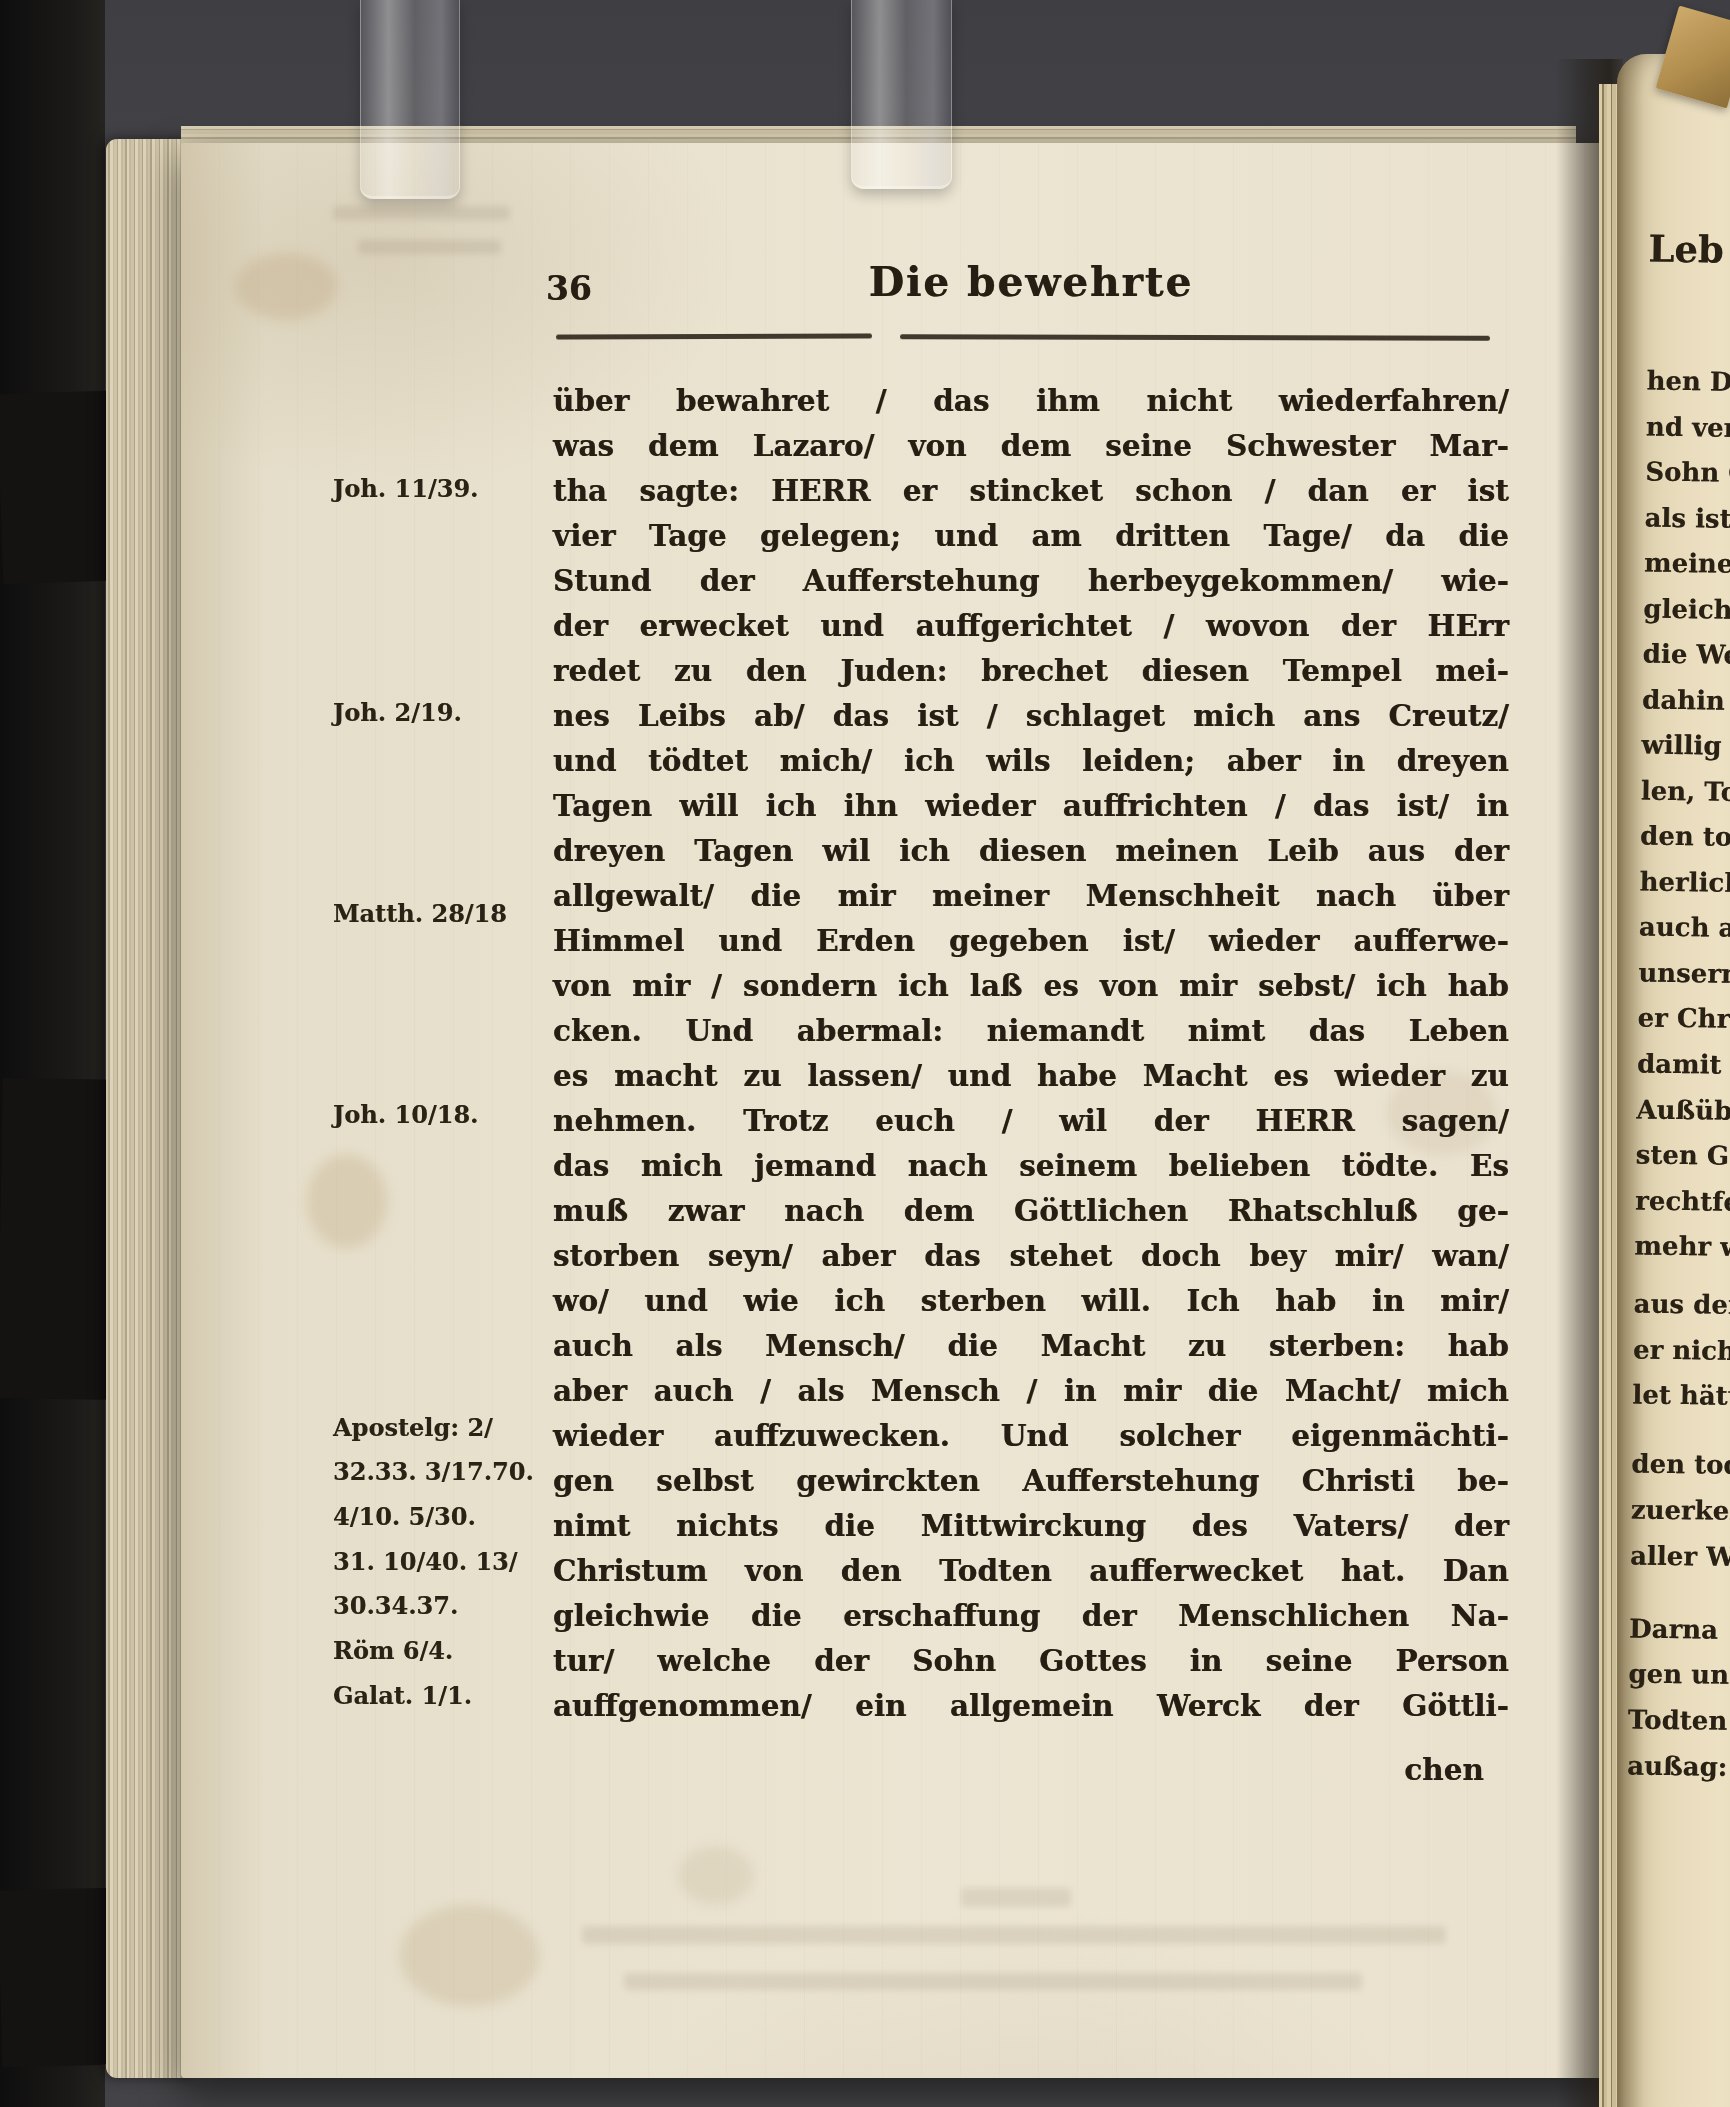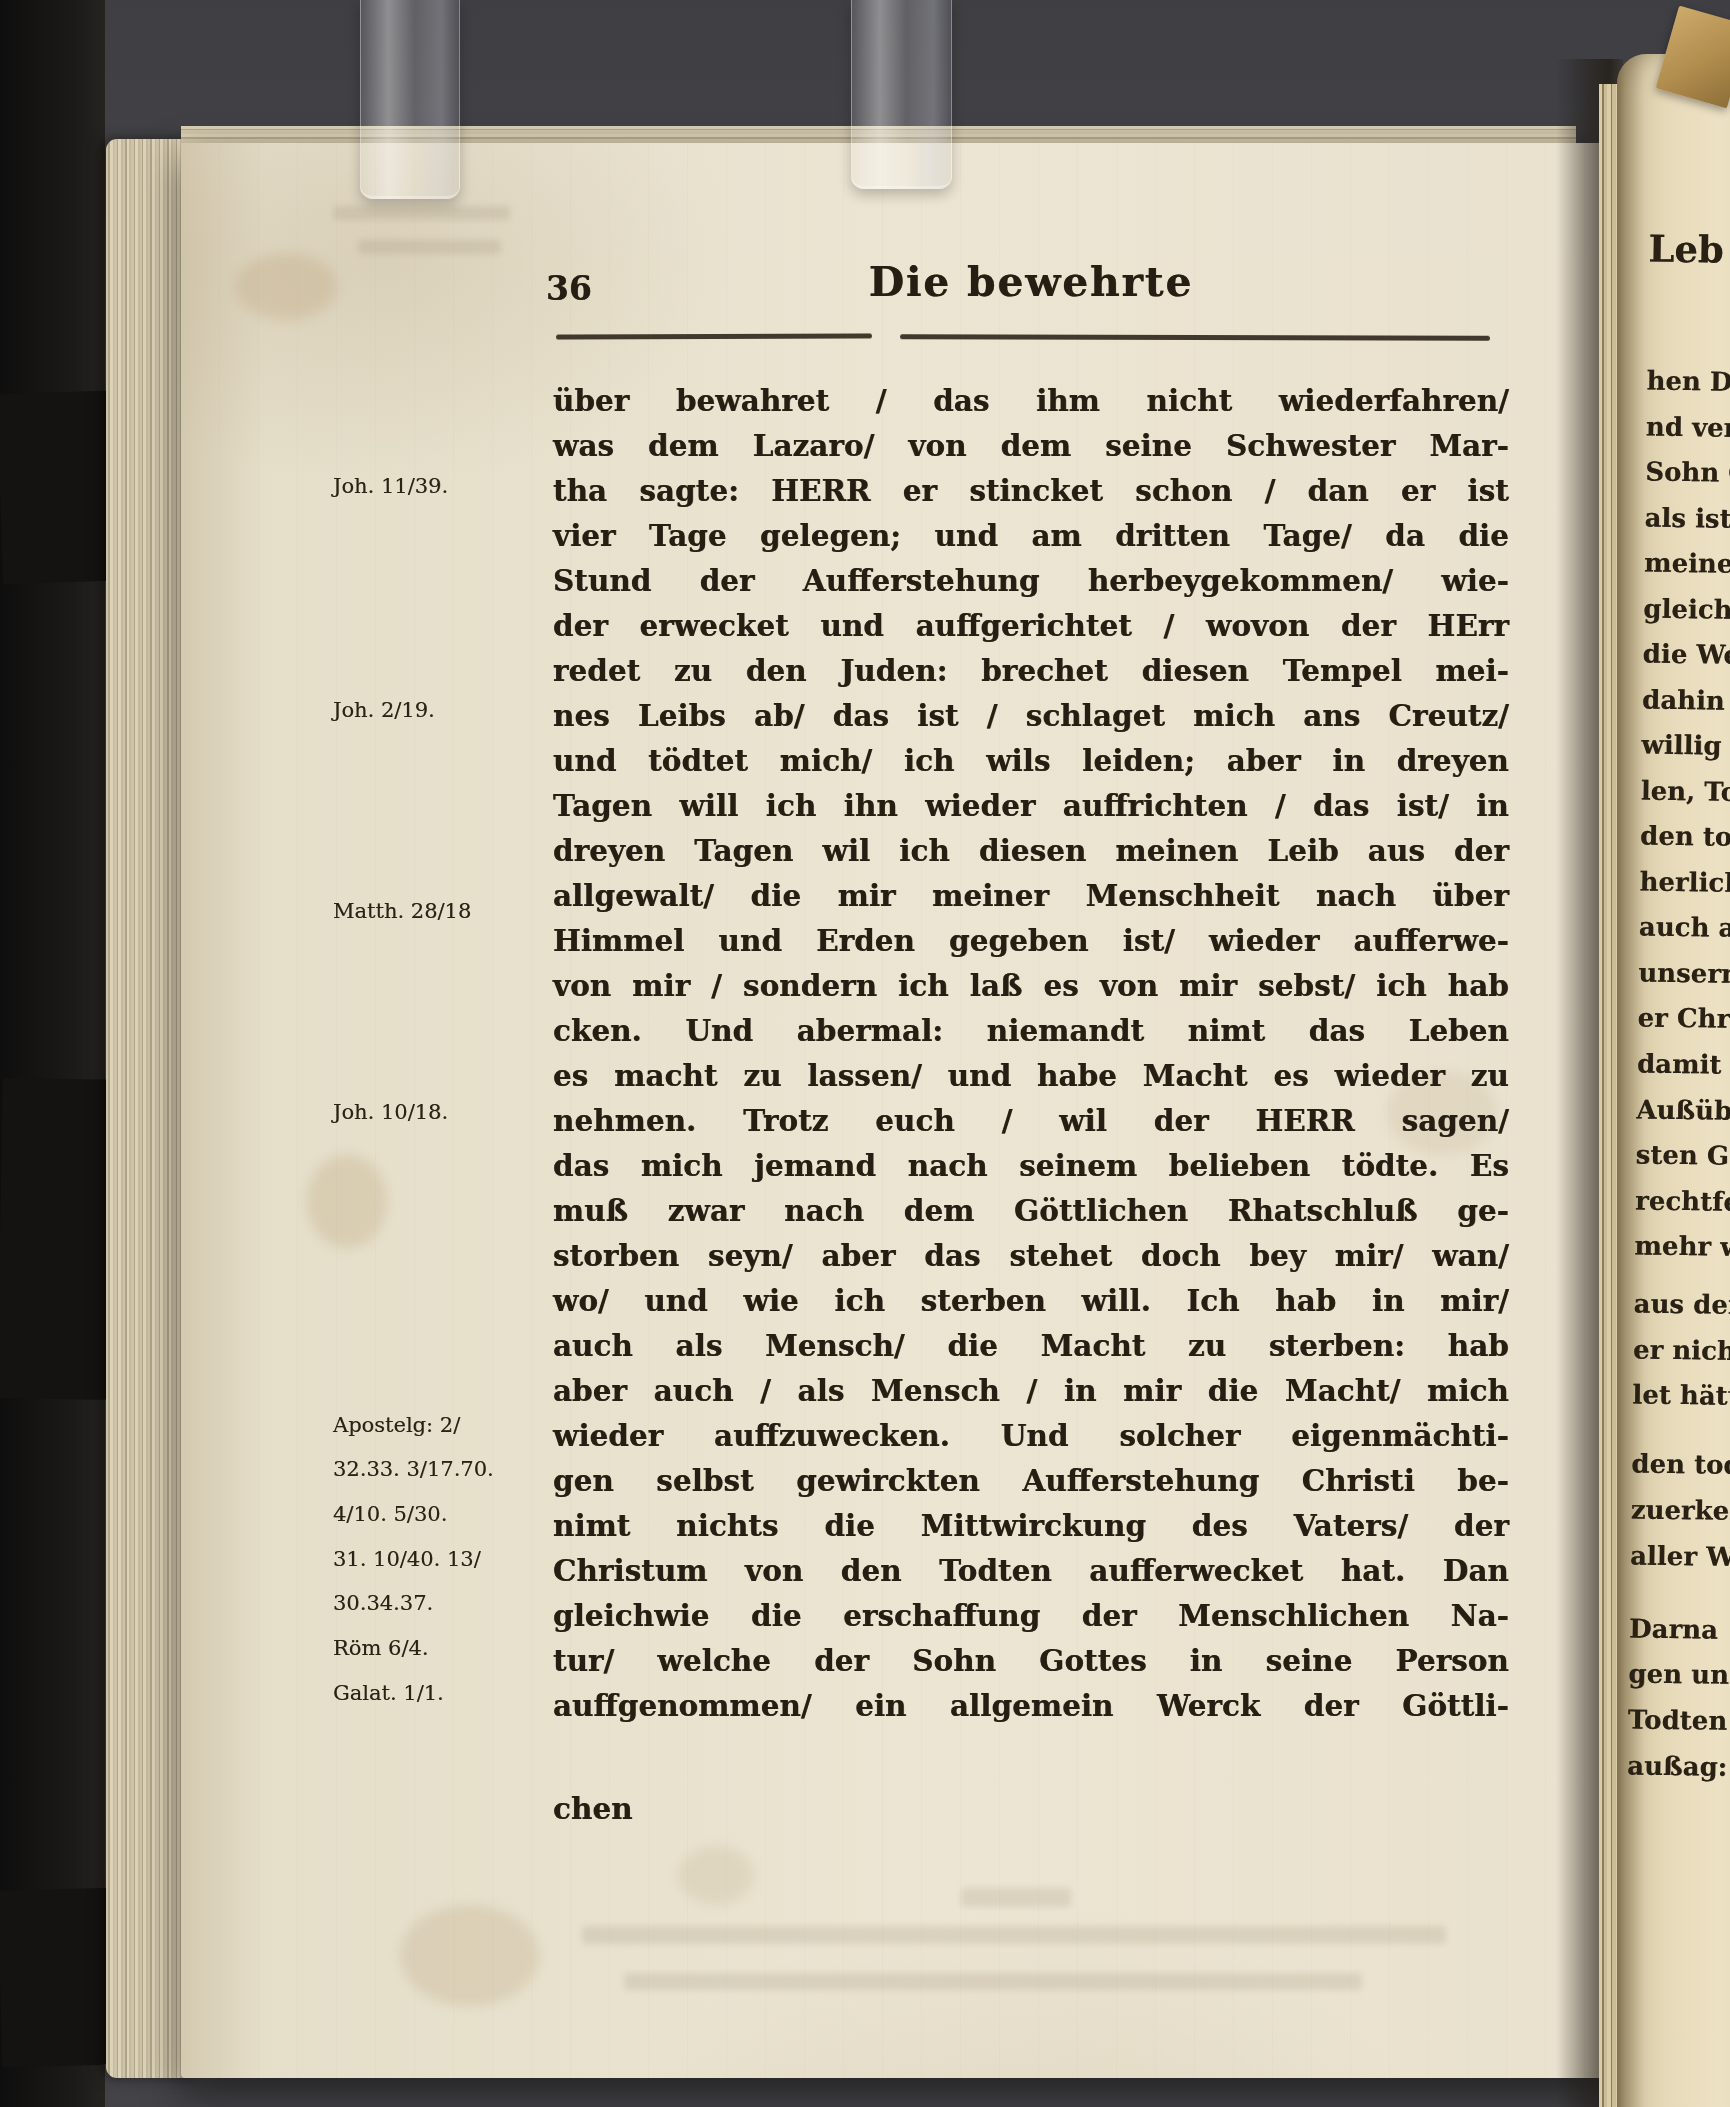--- a/index.html
+++ b/index.html
@@ -38,24 +38,24 @@
   .pagenum{left:365px;top:126px;font-size:33px}
   .runtitle{left:372px;top:115px;width:956px;text-align:center;font-size:41px;letter-spacing:1.7px}
   .rule{background:#2a2118;height:4.6px;border-radius:2.5px;opacity:.88;filter:blur(0.3px)}
   .rule-a{left:375px;top:191px;width:316px;transform:rotate(-.2deg)}
   .rule-b{left:719px;top:192px;width:590px;transform:rotate(.15deg)}
 
   .body{left:372px;top:235px;width:956px}
   .bodyline{height:45px;line-height:45px;font-size:29.5px;font-weight:700;color:#271e13;
     text-shadow:0.3px 0 0 rgba(39,30,19,.55),-0.3px 0 0 rgba(39,30,19,.35);
     text-align:justify;text-align-last:justify;white-space:normal;overflow:visible}
-  .catchword{left:372px;top:1643px;width:931px;text-align:left;font-size:29.5px;line-height:45px}
+  .catchword{left:372px;top:1604px;width:931px;text-align:right;font-size:29.5px;line-height:45px}
 
   .mnotes{left:152px;top:235px;width:211px;height:1433px}
-  .mnote{position:absolute;left:0;font-size:21px;font-weight:400;color:#2b2216;white-space:nowrap;
+  .mnote{position:absolute;left:0;font-size:24px;font-weight:700;color:#2b2216;white-space:nowrap;
     text-shadow:0.3px 0 0 rgba(43,34,22,.5)}
 
   
   .stain{border-radius:50%;filter:blur(5.9px)}
   .s1{left:55px;top:110px;width:101px;height:67px;background:rgba(168,136,84,.20)}
   .s2{left:126px;top:1012px;width:80px;height:93px;background:rgba(160,126,74,.18)}
   .s3{left:219px;top:1762px;width:139px;height:101px;background:rgba(156,124,76,.16)}
   .s4{left:1206px;top:928px;width:110px;height:84px;background:rgba(150,122,80,.10)}
   .s5{left:497px;top:1703px;width:76px;height:59px;background:rgba(150,122,80,.12)}
   

